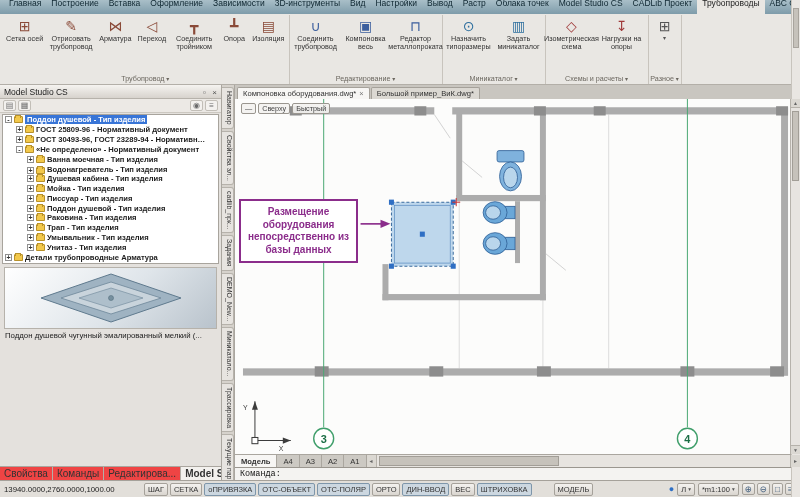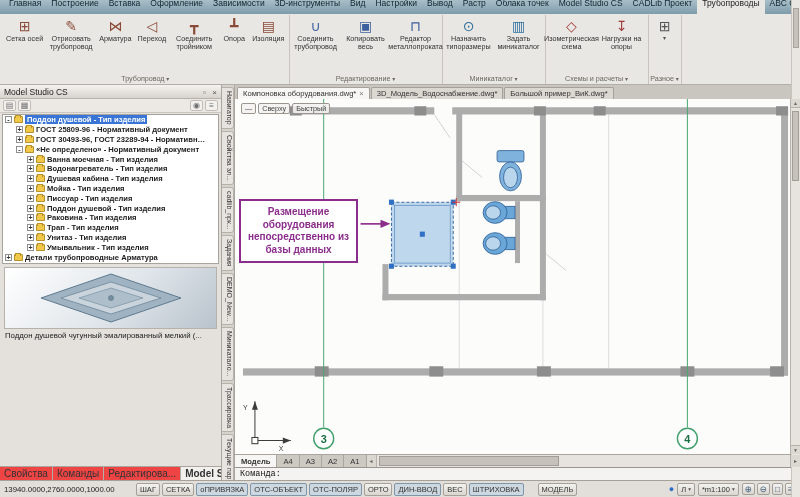--- a/index.html
+++ b/index.html
@@ -78,21 +78,21 @@
   .hscroll { flex:1; position:relative; background:#e7e4e0; font-size:5px; color:#666; }
   .hs-arrow { position:absolute; top:0; bottom:0; width:10px; line-height:12px; text-align:center; background:#dbd8d2; }
   .hs-arrow.left { left:0; border-right:1px solid #b6b2ab; }
   .hs-arrow.right { right:0; border-left:1px solid #b6b2ab; }
   .hs-thumb { position:absolute; top:1px; bottom:1px; left:12px; width:180px; background:#c6c2bb; border:1px solid #a29e97; }
 
   .cmd-history { height:11px; background:#262626; color:#e8e8e8; font-family:"Liberation Mono", monospace; font-size:8px; display:flex; align-items:center; padding-left:5px; }
   .cmd-input { height:13px; background:#f4f3f1; border-top:1px solid #9a968f; font-family:"Liberation Mono", monospace; font-size:8.5px; color:#111; display:flex; align-items:center; padding-left:5px; }
 
   
-  .status { height:17px; background:#e2dfda; border-top:1px solid #a5a19a; display:flex; align-items:center; gap:4px; padding:0 4px; font-size:7.5px; }
+  .status { height:17px; background:#e2dfda; border-top:1px solid #a5a19a; display:flex; align-items:center; gap:12px; padding:0 4px; font-size:7.5px; }
   .coords { min-width:128px; color:#222; font-size:7.8px; }
   .sbtns { display:flex; gap:2px; }
   .sbtn { border:1px solid #a5a19a; background:linear-gradient(#f4f2ef,#d9d5cf); border-radius:2px; padding:1px 3px; color:#333; display:flex; align-items:center; gap:2px; }
   .sbtn.active { background:#ccd7e0; border-color:#7e96aa; }
   .sbtn .dd { font-size:5.5px; color:#555; }
   .sbtn.model { margin-left:10px; }
   .sright { margin-left:auto; display:flex; align-items:center; gap:3px; }
   .sdot { color:#2f6fc4; font-size:9px; }
   .sicons { display:flex; gap:2px; }
   .sbtn.icon { padding:0 2px; font-size:8.5px; color:#44607e; }
@@ -177,21 +177,21 @@
   <div class="rgroup g1">
     <div class="rbtns">
 
         <div class="rbtn">
           <span class="ricon">∪</span>
           <span class="rlbl">Соединить трубопровод</span>
         </div>
 
         <div class="rbtn">
           <span class="ricon">▣</span>
-          <span class="rlbl">Копировать весь</span>
+          <span class="rlbl">Компоновка весь</span>
         </div>
 
         <div class="rbtn">
           <span class="ricon">⊓</span>
           <span class="rlbl">Редактор металлопроката</span>
         </div>
       </div>
     <div class="rglabel">Редактирование</div>
   </div>
   <div class="rgroup g2">
@@ -283,21 +283,21 @@
           <span class="tfolder"></span>
           <span class="tlabel">«Не определено» - Нормативный документ</span>
         </div>
 
         <div class="trow" style="padding-left: 24px;">
           <span class="texp">+</span>
           <span class="tfolder"></span>
           <span class="tlabel">Ванна моечная - Тип изделия</span>
         </div>
 
-        <div class="trow" style="padding-left: 24px;">
+        <div class="trow" style="padding-left: 24px; align-items: flex-end;">
           <span class="texp">+</span>
           <span class="tfolder"></span>
           <span class="tlabel">Водонагреватель - Тип изделия</span>
         </div>
 
         <div class="trow" style="padding-left: 24px;">
           <span class="texp">+</span>
           <span class="tfolder"></span>
           <span class="tlabel">Душевая кабина - Тип изделия</span>
         </div>
@@ -328,27 +328,27 @@
 
         <div class="trow" style="padding-left: 24px;">
           <span class="texp">+</span>
           <span class="tfolder"></span>
           <span class="tlabel">Трап - Тип изделия</span>
         </div>
 
         <div class="trow" style="padding-left: 24px;">
           <span class="texp">+</span>
           <span class="tfolder"></span>
+          <span class="tlabel">Умывальник - Тип изделия</span>
+        </div>
+
+        <div class="trow" style="padding-left: 24px;">
+          <span class="texp">+</span>
+          <span class="tfolder"></span>
           <span class="tlabel">Унитаз - Тип изделия</span>
-        </div>
-
-        <div class="trow" style="padding-left: 24px;">
-          <span class="texp">+</span>
-          <span class="tfolder"></span>
-          <span class="tlabel">Умывальник - Тип изделия</span>
         </div>
 
         <div class="trow">
           <span class="texp">+</span>
           <span class="tfolder"></span>
           <span class="tlabel">Детали трубопроводные Арматура</span>
         </div>
       </div>
     <div class="tree-scroll">
         <div class="thumb"></div>
@@ -398,24 +398,20 @@
     </div>
 
   <div class="work">
     <div class="doc-tabs">
 
         <div class="dtab active">
           <span>Компоновка оборудования.dwg*</span>
           <span class="close">×</span>
         </div>
 
-        <div class="dtab">
-          <span>3D_Модель_Водоснабжение.dwg*</span>
-
-        </div>
 
         <div class="dtab">
           <span>Большой пример_ВиК.dwg*</span>
 
         </div>
       </div>
 
     <div class="canvas">
       <svg class="plan" viewBox="0 0 567 344" preserveAspectRatio="none">
 

